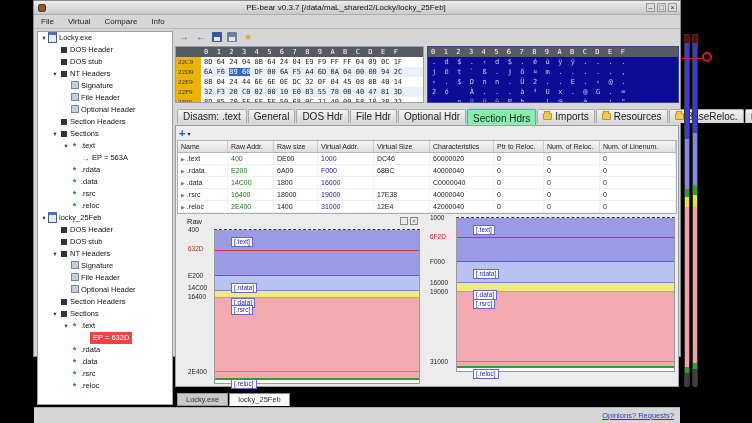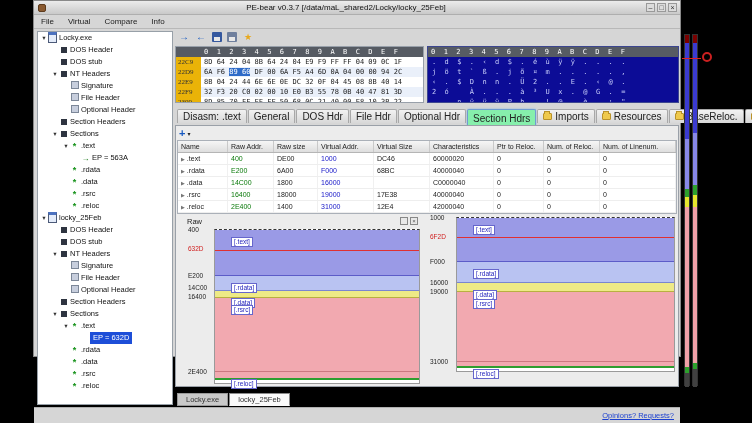--- a/index.html
+++ b/index.html
@@ -26,21 +26,21 @@
   .trow{height:12px;line-height:12px;display:flex;align-items:center;white-space:nowrap;}
   .l0{padding-left:2px}.l1{padding-left:13px}.l2{padding-left:24px}.l3{padding-left:35px}
   .exp{width:8px;flex:none;font-size:5.5px;color:#333;text-align:center;}
   .ico{width:9px;flex:none;text-align:center;font-size:9px;line-height:9px;}
   .ico-dark::before{content:"";display:inline-block;width:6px;height:6px;background:#2e3440;}
   .ico-gray::before{content:"";display:inline-block;width:6px;height:6px;background:#c7cedd;border:1px solid #7c8798;}
   .ico-app::before{content:"";display:inline-block;width:7px;height:7px;background:#e4ecfa;border:1px solid #4c5a78;border-top:3px solid #4c72c0;}
   .ico-sec{color:#17931b;font-weight:bold;}
   .ico-ep{color:#1a7a1a;font-weight:bold;font-size:8px;}
   .tl{padding-left:2px;color:#111;}
-  .trow.sel .tl{background:#1d4ed8;color:#fff;padding:0 3px;}
+  .trow.sel .tl{background:#ef4444;color:#fff;padding:0 3px;}
   .trow.sel .ico-ep{color:#fff;}
   
   .main{position:absolute;left:141px;top:28px;width:504px;height:378px;}
   .toolbar{position:absolute;left:0;top:0;height:16px;display:flex;align-items:center;gap:5px;padding-left:3px;}
   .tbi{width:12px;height:12px;text-align:center;line-height:12px;font-size:10px;}
   .tbi.arrow{color:#1558c0;font-weight:bold;}
   .tbi.save{position:relative;width:10px;height:10px;background:#35589e;border-radius:1px;}
   .tbi.save::after{content:"";position:absolute;left:2px;bottom:1px;width:6px;height:4px;background:#e8e8e8;}
   .tbi.save2{background:#6f7f9d;}
   .tbi.star{color:#e8a81c;font-size:9px;}

